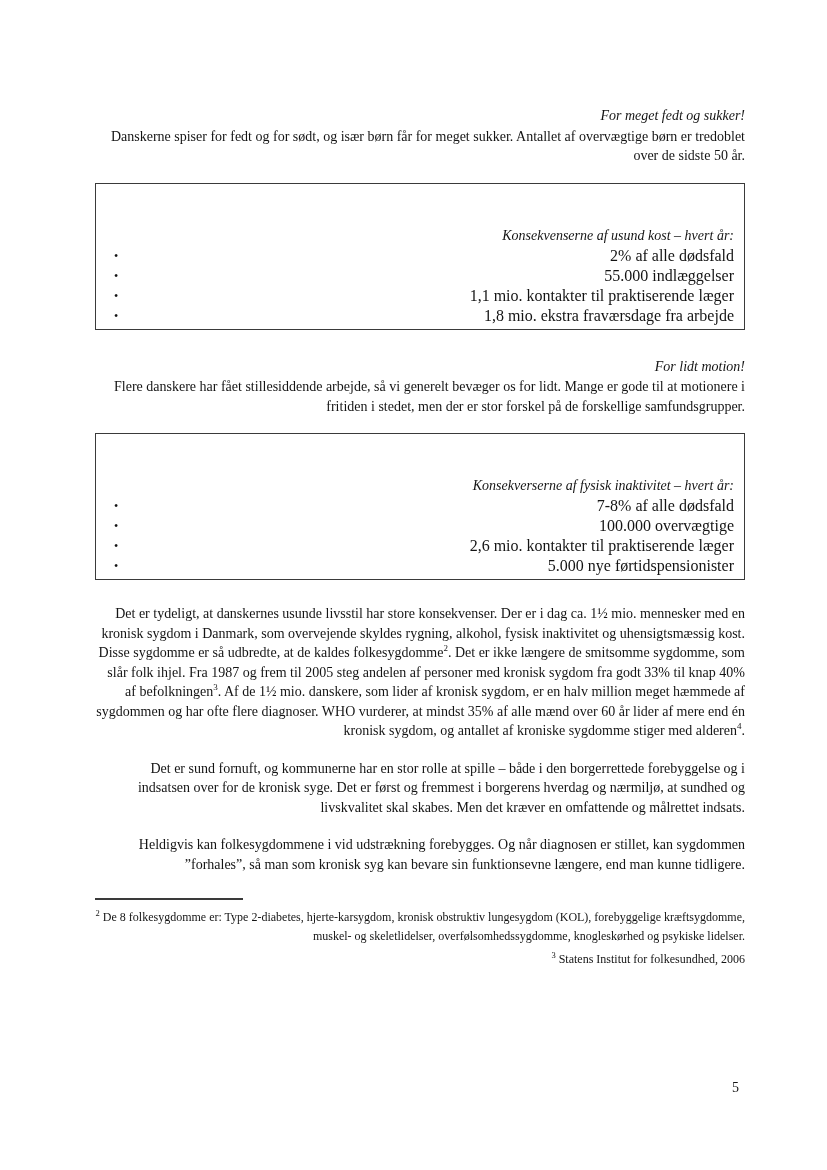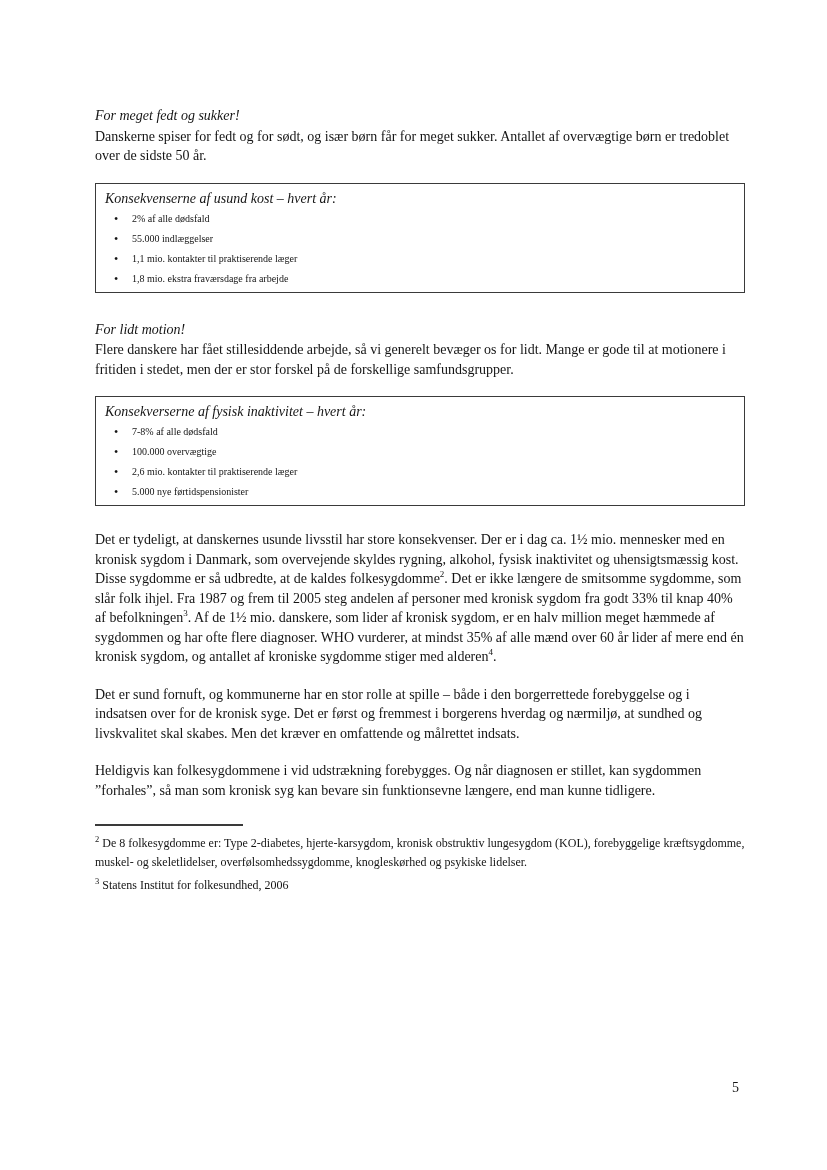--- a/index.html
+++ b/index.html
@@ -12,21 +12,21 @@
       position: relative;
       overflow: hidden;
     }
     .page {
       position: relative;
       width: 827px;
       height: 1170px;
       padding: 106px 84px 0 95px;
       background: #ffffff;
     }
-    .content { width: 650px; }
+    .content { width: 650px; text-align: right; }
     .section-heading {
       font-style: italic;
       font-weight: normal;
       font-size: 14px;
       line-height: 19.5px;
       margin-bottom: 1px;
     }
     .body-text {
       font-size: 14px;
       line-height: 19.5px;
@@ -34,24 +34,25 @@
     .para-gap { margin-top: 18px; }
     .box {
       border: 1px solid #3a3a3a;
       margin-top: 17px;
       padding: 5px 10px 3px 9px;
     }
     .box-title {
       font-style: italic;
       font-size: 14px;
       line-height: 20px;
+      margin-top: 37px;
     }
     .box ul { list-style: none; }
     .box li {
-      font-size: 10px;
+      font-size: 16px;
       line-height: 20px;
       position: relative;
       padding-left: 27px;
     }
     .box li::before {
       content: "\2022";
       position: absolute;
       left: 9px;
       top: 0;
       font-size: 12px;

